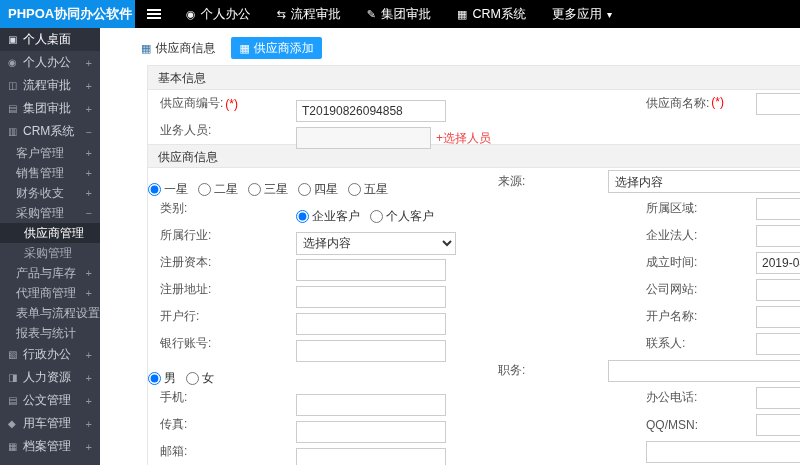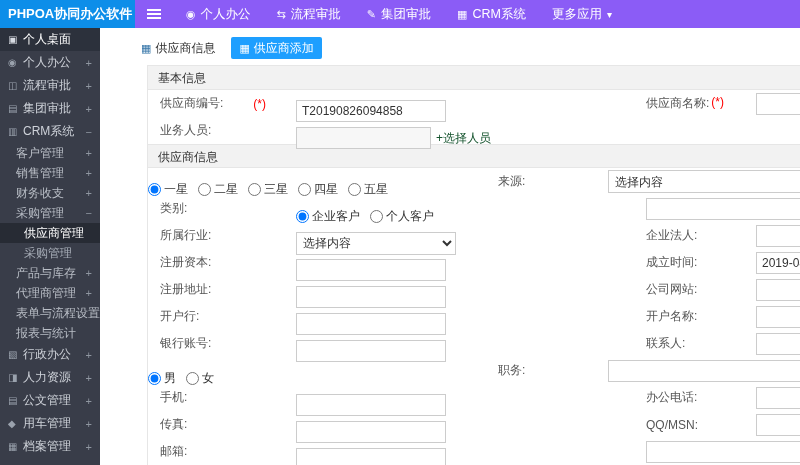--- a/index.html
+++ b/index.html
@@ -1,21 +1,21 @@
 <!DOCTYPE html>
 <html><head>
 <meta charset="utf-8">
 <style>
   * { box-sizing: border-box; margin: 0; padding: 0; }
   html,body { width:800px; height:465px; overflow:hidden; }
   body { font-family:"Liberation Sans","DejaVu Sans",sans-serif; font-size:12px; background:#fff; }
   .viewport { width:800px; height:465px; overflow:hidden; position:relative; }
 
   
-  .topbar { height:28px; background:#8b5cf6; display:flex; align-items:stretch; }
+  .topbar { height:28px; background:#000000; display:flex; align-items:stretch; }
   .logo { width:135px; background:#0D8EE9; color:#fff; font-weight:bold; font-size:13px;
           display:flex; align-items:center; padding-left:8px; white-space:nowrap; }
   .burger { width:38px; display:flex; align-items:center; justify-content:center; cursor:pointer; }
   .bars { width:14px; height:2px; background:#fff; box-shadow:0 -4px 0 #fff, 0 4px 0 #fff; }
   .topnav { display:flex; align-items:stretch; }
   .tn { display:flex; align-items:center; padding:0 13px; color:#fff; font-size:12.5px; cursor:pointer; white-space:nowrap; }
   .tn .nic { margin-right:5px; font-size:11px; opacity:.95; }
   .tn .car { margin-left:5px; font-size:10px; }
 
   
@@ -40,31 +40,31 @@
   .tab .tic { margin-right:4px; font-size:11px; color:#3575a8; }
   .tab.active { background:#1E9FFF; color:#fff; border-radius:2px; }
   .tab.active .tic { color:#fff; }
 
   
   .panel { margin:6px 0 0 47px; width:1000px; background:#fff; border:1px solid #e6e6e6; }
   .sec-h { height:24px; line-height:24px; background:#f2f2f2; border-bottom:1px solid #e6e6e6;
            border-top:1px solid #e6e6e6; padding-left:10px; color:#333; }
   .panel > .sec-h:first-child { border-top:none; }
   .frow { height:27px; display:flex; align-items:center; color:#555; }
-  .lcell { width:148px; flex:none; display:flex; align-items:center; padding-left:12px;gap:28px; }
+  .lcell { width:148px; flex:none; display:flex; align-items:center; padding-left:12px; }
   .f1 { width:350px; flex:none; display:flex; align-items:center;margin-top:15px; }
   .l2cell { width:110px; flex:none; display:flex; align-items:flex-start; }
   .f2 { flex:none; display:flex; align-items:center; }
   .req { color:#FF0000; margin-left:2px; }
   .inp { width:150px; height:22px; border:1px solid #ccc; background:#fff; color:#333;
          padding:0 5px; font-size:12px; font-family:"Liberation Sans","DejaVu Sans",sans-serif; }
   select.inp { width:160px; height:23px; padding:0 2px; }
   .f2 .inp { width:210px; }
   .inp.w135 { width:135px; background:#f7f7f7; }
-  .lnk { color:#14532d; margin-left:5px; cursor:pointer; }
+  .lnk { color:#ef4444; margin-left:5px; cursor:pointer; }
   .radio { display:inline-flex; align-items:center; margin-right:10px; color:#333; cursor:pointer; }
   .radio input { margin:0 3px 0 0; width:13px; height:13px; }
 </style>
 </head>
 <body>
 
 <div class="viewport">
 
   <header class="topbar">
     <div class="logo">PHPOA协同办公软件</div>
@@ -269,20 +269,23 @@
           <div class="f1">
             <label class="radio">
                 <input type="radio" name="category" checked="" style="">
                 <span>企业客户</span>
               </label>
             <label class="radio">
                 <input type="radio" name="category" style="">
                 <span>个人客户</span>
               </label>
           </div>
+          <div class="l2cell">
+            <span>所属区域:</span>
+          </div>
           <div class="f2">
             <input class="inp" style="">
           </div>
         </div>
 
         <div class="frow">
           <div class="lcell">
             <span>所属行业:</span>
           </div>
           <div class="f1">

